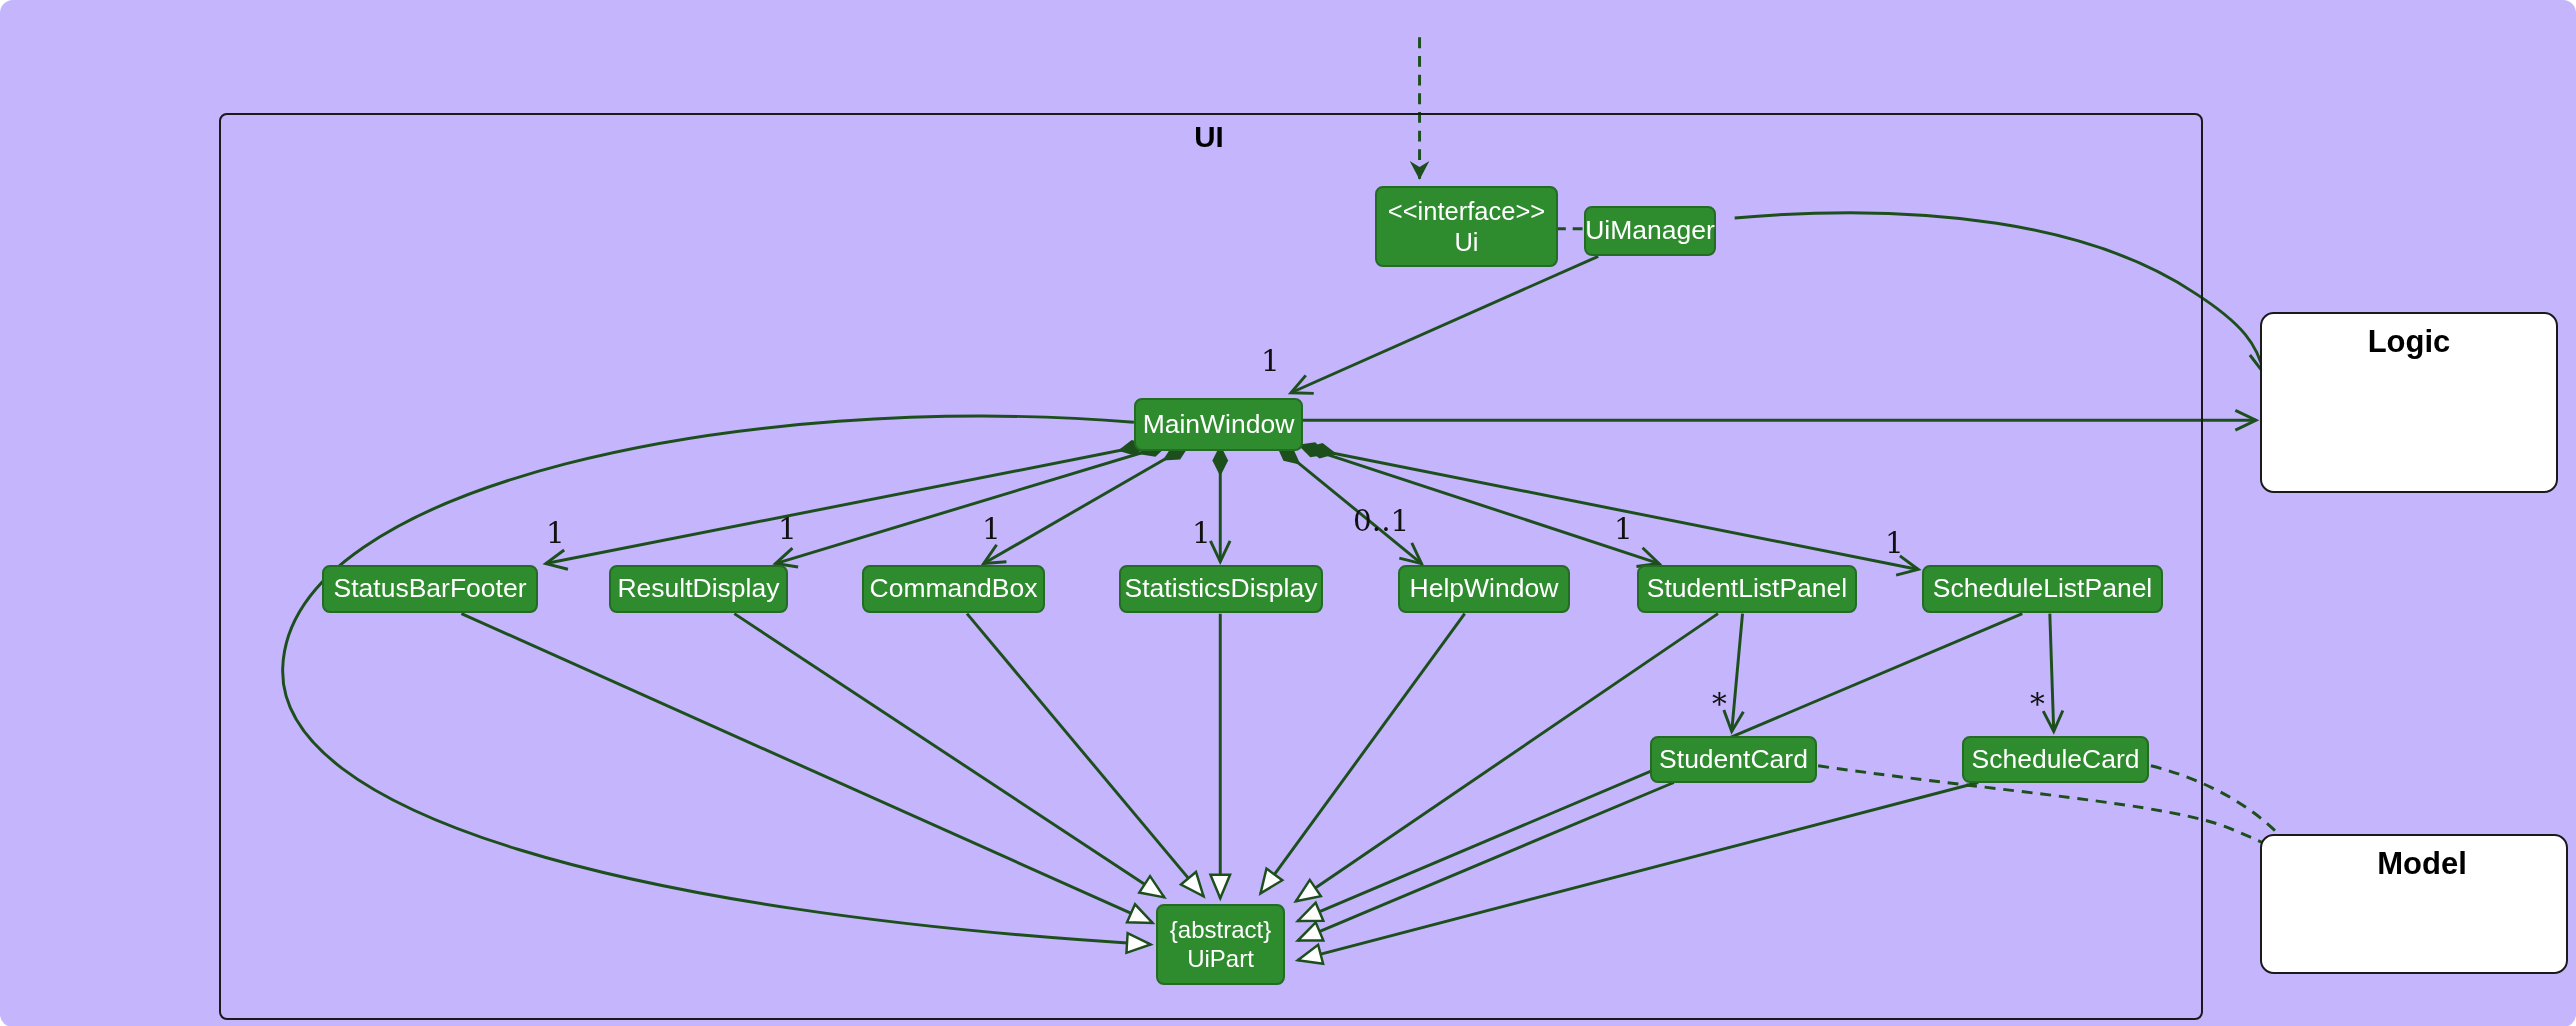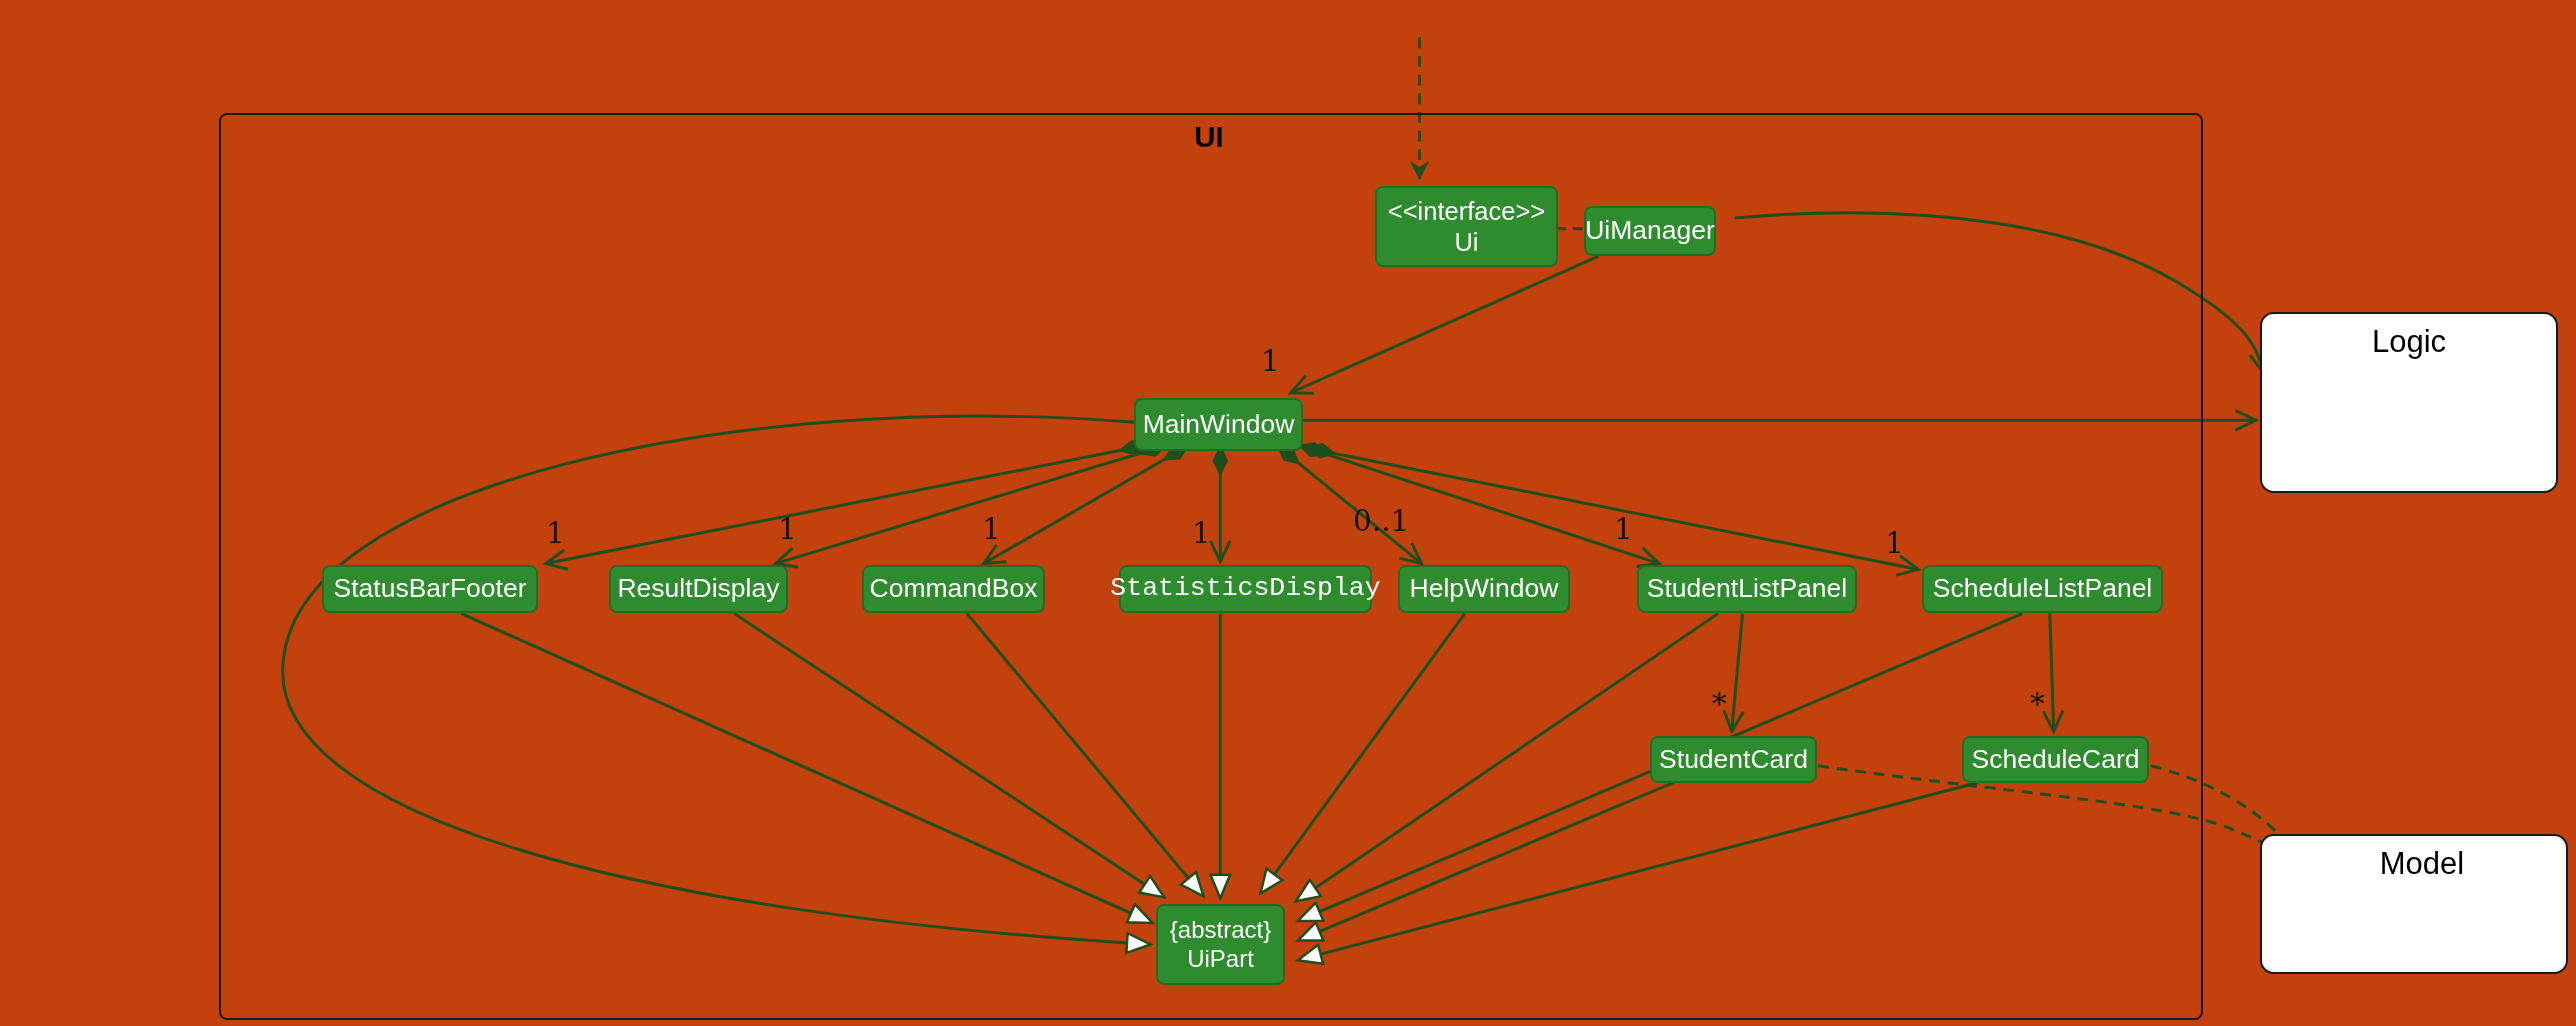--- a/index.html
+++ b/index.html
@@ -1,30 +1,30 @@
 <!DOCTYPE html>
 <html><head>
 <meta charset="utf-8">
 <style>
   html,body{margin:0;padding:0;background:#ffffff;}
   #canvas{
-    position:relative;width:2576px;height:1027px;background:#c2410c;
-    font-family:"Liberation Sans",sans-serif;overflow:hidden;
+    position:relative;width:2576px;height:1027px;background:#c4b5fd;
+    font-family:"Liberation Sans",sans-serif;overflow:hidden;border-radius:13px;
   }
   #edges{position:absolute;left:0;top:0;width:2576px;height:1027px;}
   .frame{
     position:absolute;border:2.9px solid #1a1a1a;border-radius:7.9px;background:transparent;
   }
   .frame-label{
     position:absolute;text-align:center;font-weight:bold;font-size:29.5px;color:#000;
   }
   .ext-box{
     position:absolute;border:2.9px solid #1a1a1a;border-radius:13.7px;background:#ffffff;
     box-sizing:border-box;text-align:center;padding-top:9.8px;
-    font-weight:normal;font-size:31px;color:#000;
+    font-weight:bold;font-size:31px;color:#000;
   }
   .cls{
     position:absolute;background:#2e8b2e;border:2px solid #246b24;border-radius:7.9px;
     box-sizing:border-box;color:#ffffff;display:flex;flex-direction:column;
     align-items:center;justify-content:center;font-size:26.5px;line-height:1.2;
     white-space:nowrap;
   }
   .cls.two{font-size:25.5px;}
   .cls.small{font-size:24px;}
   .mult{
@@ -117,21 +117,21 @@
   </div>
 
   <div class="cls" style="left:609px;top:565px;width:179px;height:48px;">
     <span>ResultDisplay</span>
   </div>
 
   <div class="cls" style="left:862px;top:565px;width:183px;height:48px;">
     <span>CommandBox</span>
   </div>
 
-  <div class="cls" style="left:1119px;top:565px;width:253px;height:48px;font-family:Liberation Mono, monospace;">
+  <div class="cls" style="left:1119px;top:565px;width:204px;height:48px;">
     <span>StatisticsDisplay</span>
   </div>
 
   <div class="cls" style="left:1398px;top:565px;width:172px;height:48px;">
     <span>HelpWindow</span>
   </div>
 
   <div class="cls" style="left:1637px;top:565px;width:220px;height:48px;justify-content:center;">
     <span>StudentListPanel</span>
   </div>

